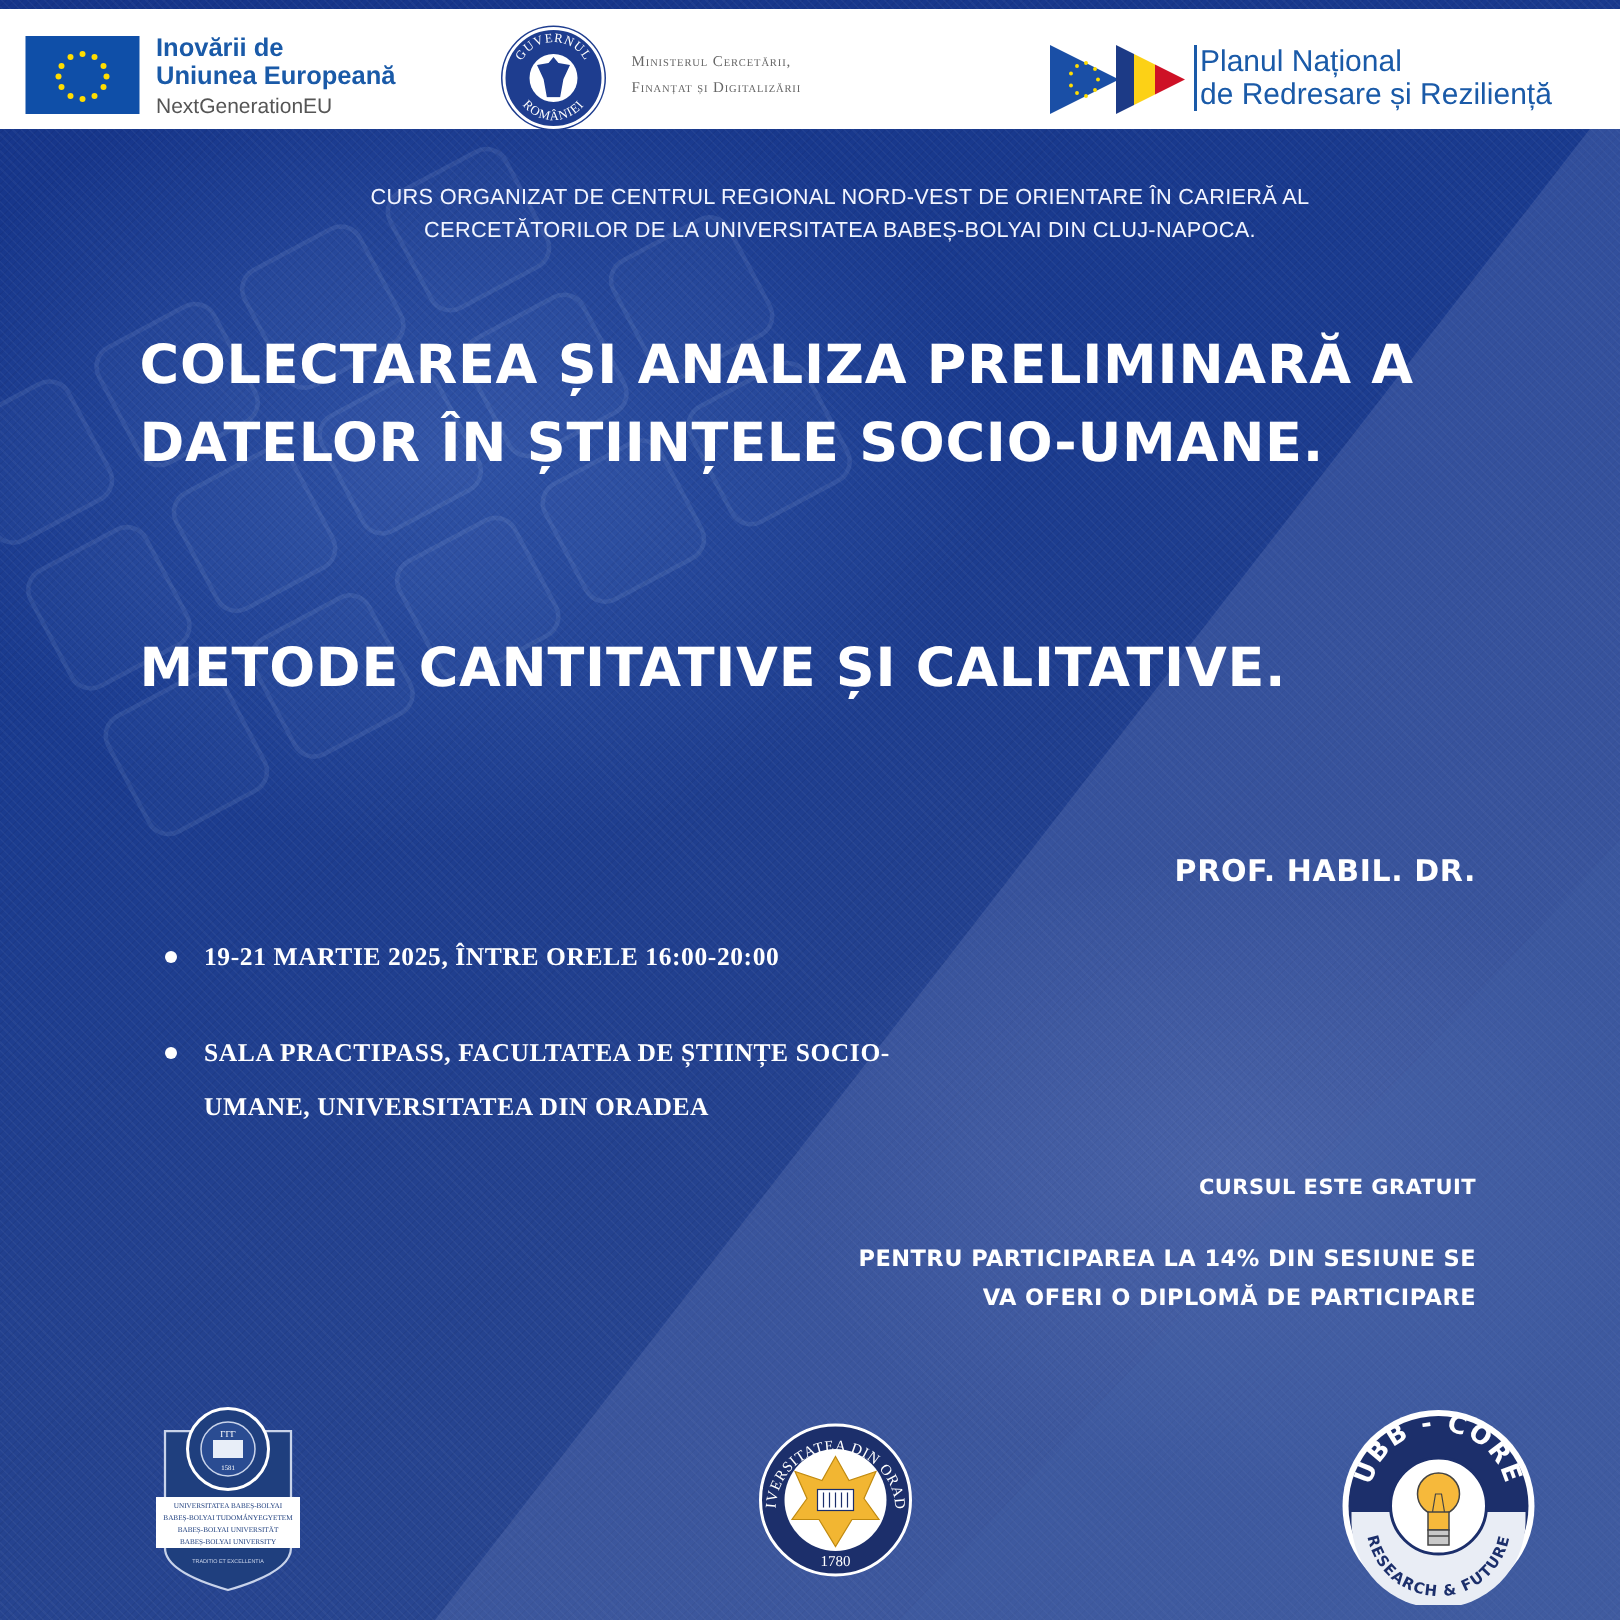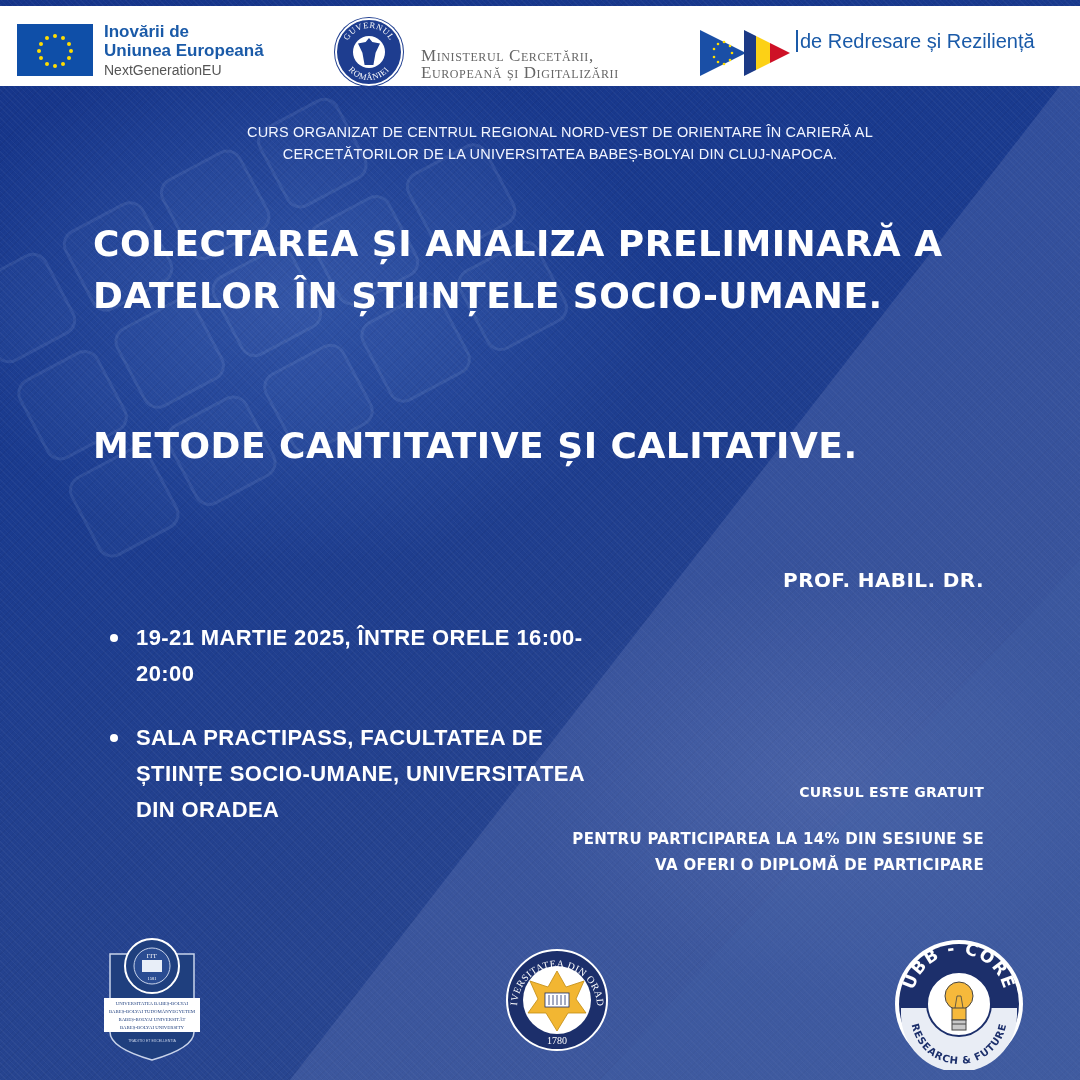--- a/index.html
+++ b/index.html
@@ -67,22 +67,22 @@
     background: #fff;
   }
   .gov-seal .eagle {
     position: absolute; left: 27px; top: 20px; width: 22px; height: 27px;
     background: #1e3d8f; clip-path: polygon(50% 0, 65% 15%, 100% 20%, 80% 55%, 70% 100%, 30% 100%, 20% 55%, 0 20%, 35% 15%);
   }
   .gov-seal .seal-text {
     position: absolute; left: 4px; top: 0; width: 68px; height: 68px;
   }
   .ministry-text {
-    position: absolute; left: 421px; top: 41px; font-family: "Liberation Serif", serif;
-    color: #666; font-size: 17px; line-height: 17px; letter-spacing: 0.6px; font-variant: small-caps;
+    position: absolute; left: 421px; top: 27px; font-family: "Liberation Serif", serif;
+    color: #666; font-size: 10px; line-height: 17px; letter-spacing: 0.6px; font-variant: small-caps;
   }
 
   .pnrr-logo { position: absolute; left: 700px; top: 24px; width: 92px; height: 46px; }
   .pnrr-text {
     position: absolute; left: 796px; top: 24px; border-left: 2px solid #1a5aa8; padding-left: 2px;
     font-family: "Liberation Sans", sans-serif; color: #1a5aa8; font-size: 20px; line-height: 22px;
   }
 
   
   .intro {
@@ -105,21 +105,21 @@
 
   
   .speaker { position: absolute; right: 96px; top: 566px; text-align: right; }
   .speaker .degree { font-family: "DejaVu Sans", sans-serif; font-weight: bold; font-size: 20px; line-height: 28px; letter-spacing: 0.4px; }
   .speaker .name { font-family: "DejaVu Sans", sans-serif; font-weight: bold; font-size: 30px; line-height: 38px; letter-spacing: 0.5px; }
 
   
   .details { position: absolute; left: 110px; top: 620px; width: 500px; list-style: none; }
   .details li {
     position: relative; padding-left: 26px; margin-bottom: 28px;
-    font-family: Liberation Sans, sans-serif; font-weight: bold; font-size: 22px; line-height: 36px; letter-spacing: 0.4px;
+    font-family: Liberation Serif, serif; font-weight: bold; font-size: 17px; line-height: 36px; letter-spacing: 0.4px;
   }
   .details li .bullet {
     position: absolute; left: 0; top: 14px; width: 8px; height: 8px; border-radius: 50%; background: #fff;
   }
 
   
   .notes { position: absolute; right: 96px; top: 780px; text-align: right; width: 420px; }
   .notes .free { font-family: "DejaVu Sans", sans-serif; font-weight: bold; font-size: 14px; line-height: 24px; letter-spacing: 0.3px; }
   .notes .diploma { margin-top: 22px; font-family: "DejaVu Sans", sans-serif; font-weight: bold; font-size: 15px; line-height: 26px; letter-spacing: 0.3px; }
 
@@ -185,41 +185,42 @@
       </text>
       <text font-family="Liberation Serif, serif" font-size="8.5" fill="#fff" letter-spacing="0.6">
         <textPath href="#botArc" startOffset="50%" text-anchor="middle">ROMÂNIEI</textPath>
       </text>
     </svg>
     <div class="inner"></div>
     <div class="eagle"></div>
   </div>
   <div class="ministry-text">
     <div>Ministerul Cercetării,</div>
-    <div>Europeană și Digitalizării</div>
+    <div>Finanțat și Digitalizării</div>
   </div>
 
   <svg class="pnrr-logo" viewBox="0 0 92 46">
     <polygon points="0,0 46,23 0,46" fill="#1a4fa6"></polygon>
     <g fill="#ffdd00">
       <circle cx="18" cy="14" r="1.3"></circle>
         <circle cx="24" cy="12" r="1.3"></circle>
         <circle cx="30" cy="16" r="1.3"></circle>
       <circle cx="32" cy="23" r="1.3"></circle>
         <circle cx="30" cy="30" r="1.3"></circle>
         <circle cx="24" cy="34" r="1.3"></circle>
       <circle cx="18" cy="32" r="1.3"></circle>
         <circle cx="14" cy="27" r="1.3"></circle>
         <circle cx="14" cy="19" r="1.3"></circle>
     </g>
     <polygon points="44,0 56,6 56,40 44,46" fill="#1c3a86"></polygon>
     <polygon points="56,6 70,13 70,33 56,40" fill="#fcd116"></polygon>
     <polygon points="70,13 90,23 70,33" fill="#ce1126"></polygon>
   </svg>
   <div class="pnrr-text">
+    <div>Planul Național</div>
     <div>de Redresare și Reziliență</div>
   </div>
 </div>
 
 <div class="intro">CURS ORGANIZAT DE CENTRUL REGIONAL NORD-VEST DE ORIENTARE ÎN CARIERĂ AL CERCETĂTORILOR DE LA UNIVERSITATEA BABEȘ-BOLYAI DIN CLUJ-NAPOCA.</div>
 
 <h1 class="title">COLECTAREA ȘI ANALIZA PRELIMINARĂ A DATELOR ÎN ȘTIINȚELE SOCIO-UMANE.</h1>
 <h2 class="subtitle">METODE CANTITATIVE ȘI CALITATIVE.</h2>
 
 <div class="speaker">

